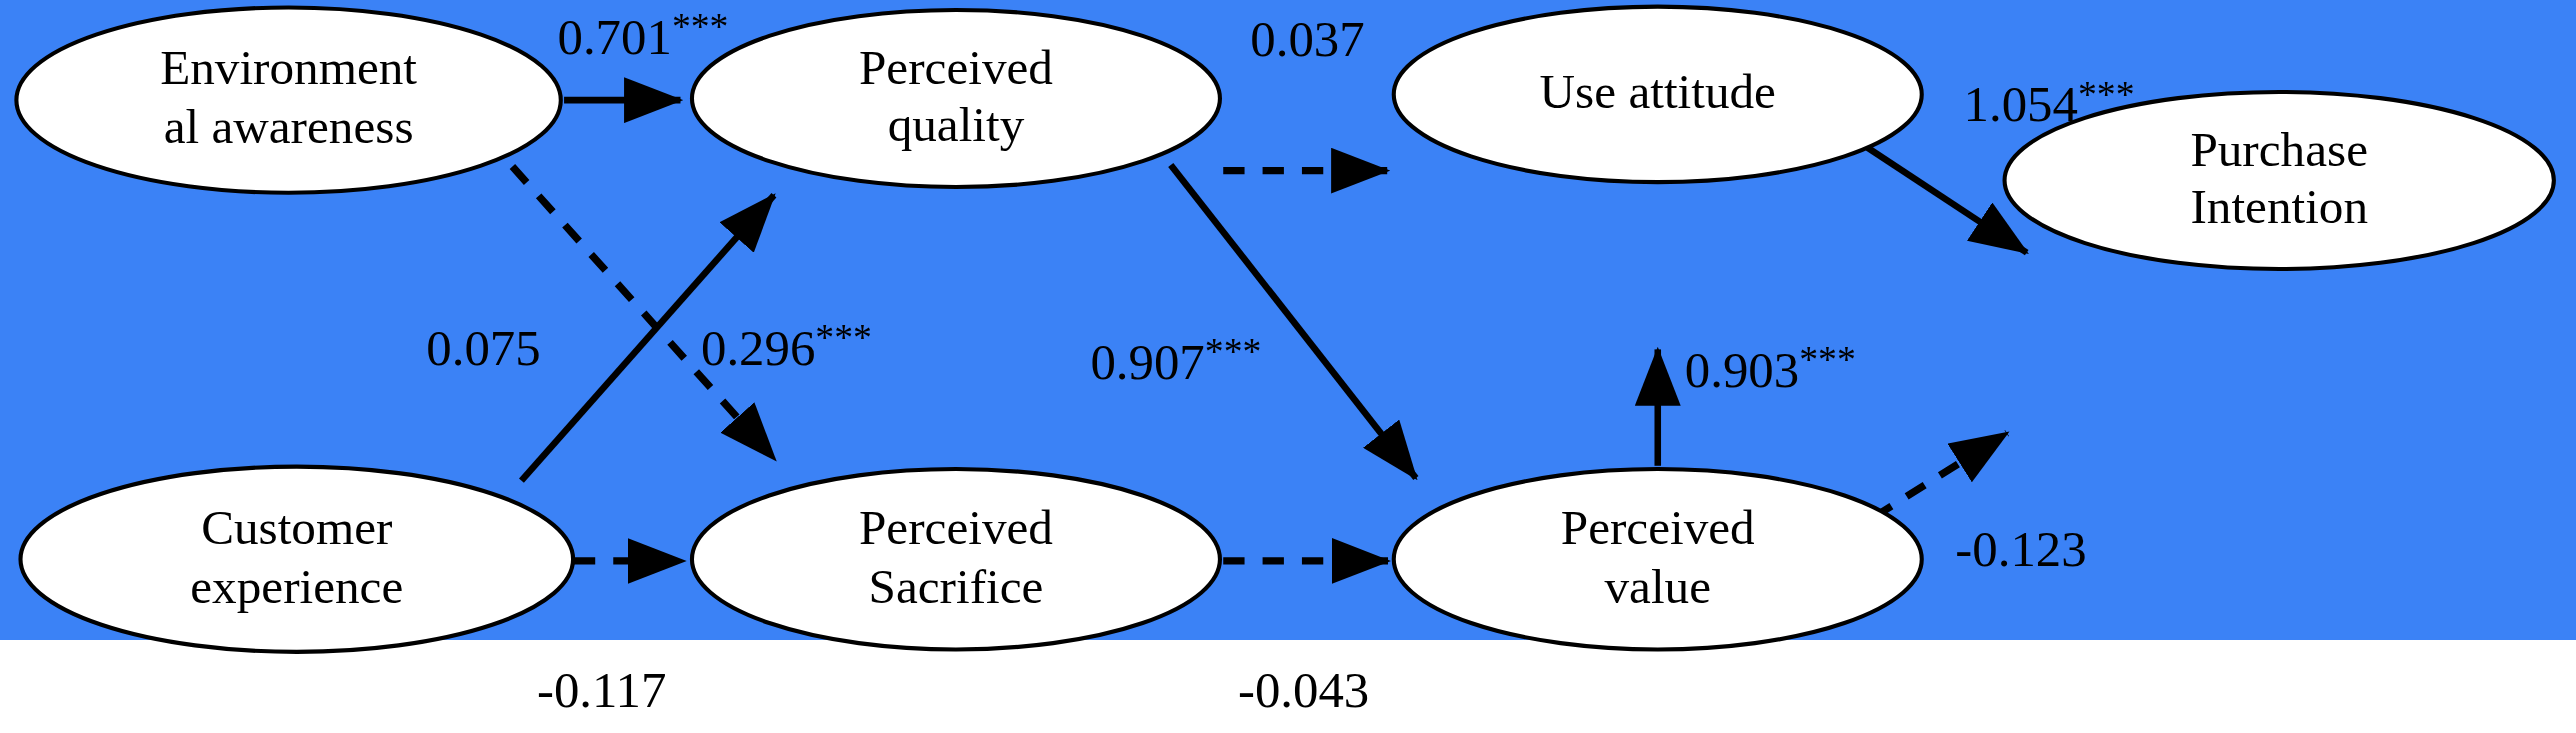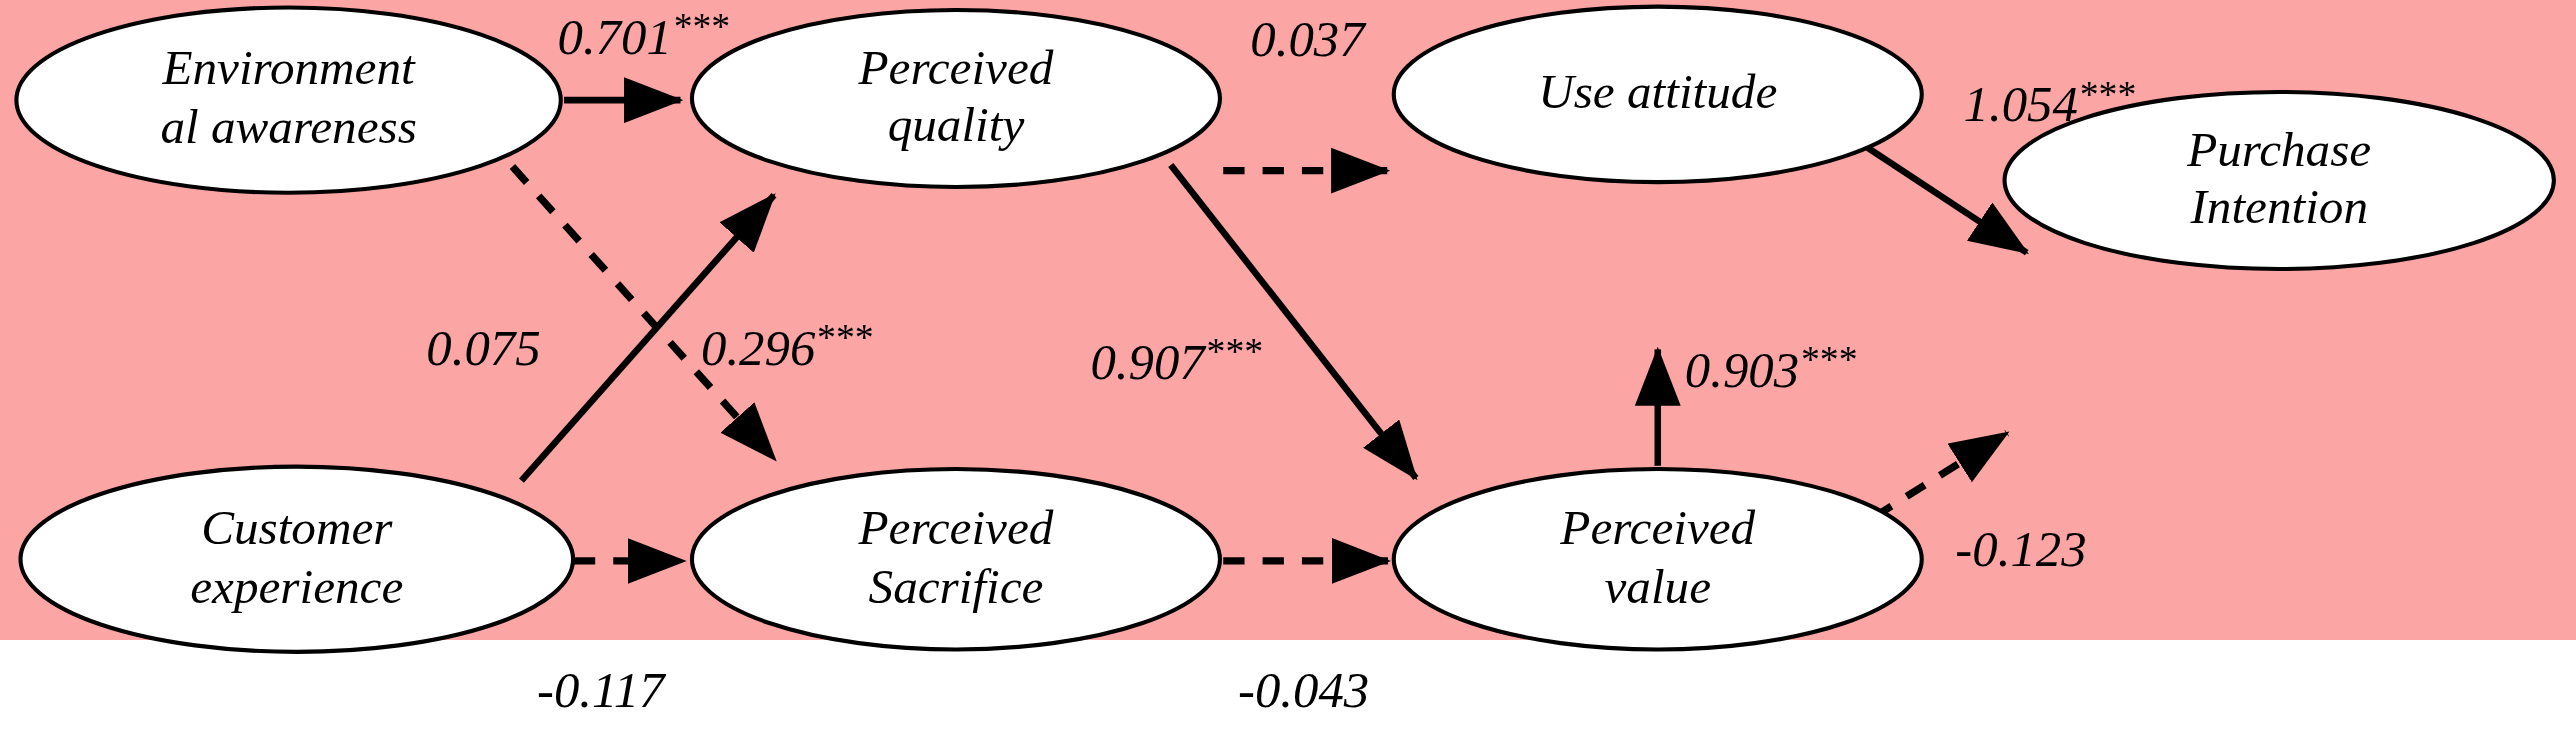--- a/index.html
+++ b/index.html
@@ -1,19 +1,19 @@
 <!DOCTYPE html>
 <html style="font-size:13px"><head>
 <meta charset="utf-8">
 <title>SEM Path Diagram</title>
 <style>
   html,body{margin:0;padding:0;background:#ffffff;}
   body{width:2576px;height:734px;overflow:hidden;
        font-family:"Liberation Serif","DejaVu Serif",serif;}
-  #diagram-root{position:relative;width:2576px;height:640px;background:#fca5a5;font-style:italic;}
+  #diagram-root{position:relative;width:2576px;height:640px;background:#3b82f6;}
   svg#sem-canvas{position:absolute;left:0;top:0;width:2576px;height:734px;display:block;}
   .node-ellipse{fill:#ffffff;stroke:#000000;stroke-width:5;}
   .node-label{font-family:"Liberation Serif","DejaVu Serif",serif;
               font-size:60px;fill:#000000;text-anchor:middle;dominant-baseline:middle;}
   .path-solid{stroke:#000000;stroke-width:8;fill:none;}
   .path-dashed{stroke:#000000;stroke-width:9;fill:none;stroke-dasharray:26 22;}
   .coef-label{font-family:"Liberation Serif","DejaVu Serif",serif;
               font-size:62px;fill:#000000;}
   .coef-star{font-size:46px;}
 </style>

